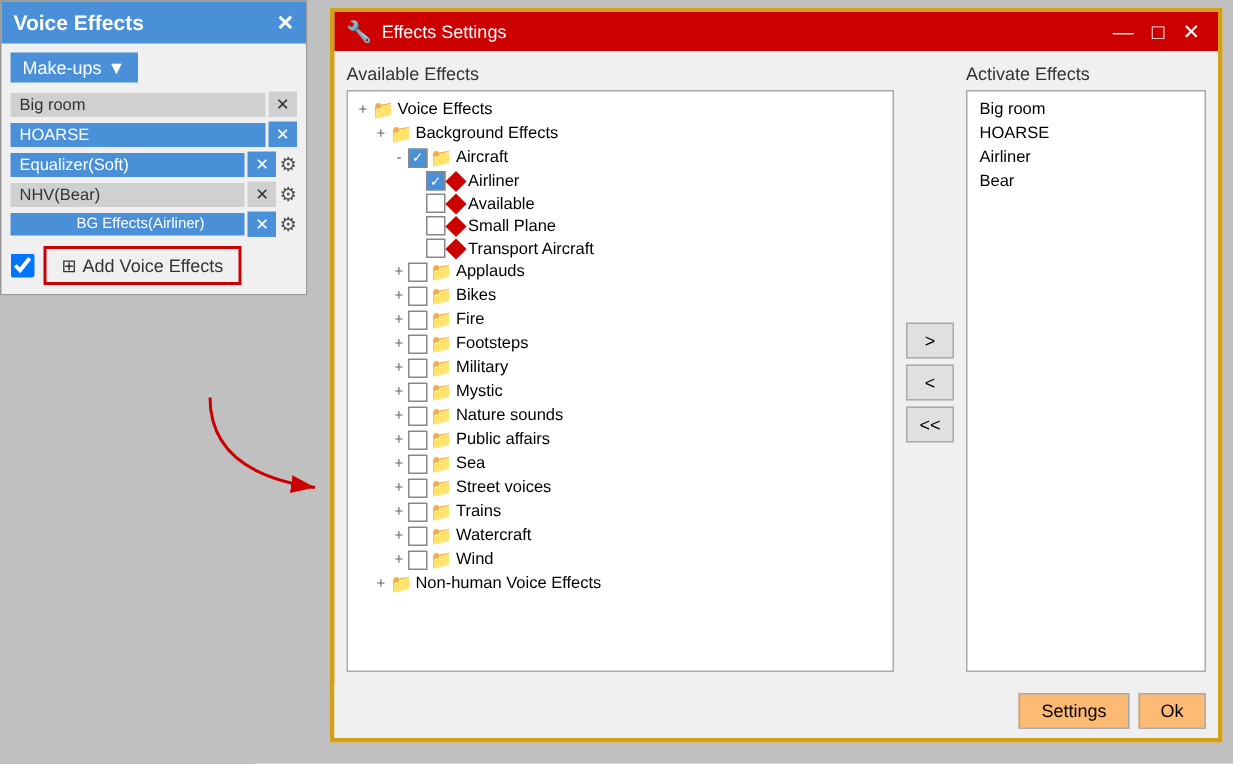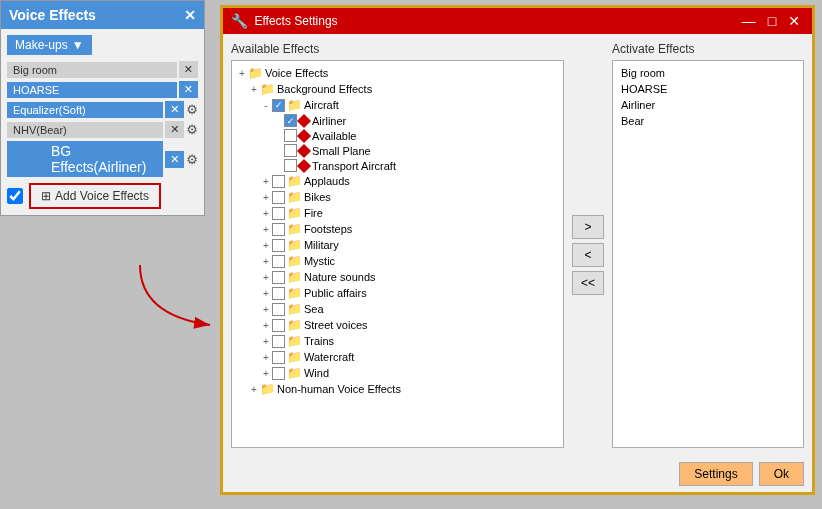--- a/index.html
+++ b/index.html
@@ -235,21 +235,21 @@
       background: #e0e0e0;
       border: 1px solid #aaa;
       padding: 4px 8px;
       cursor: pointer;
       font-size: 12px;
       min-width: 30px;
     }
 
     
     .activate-panel {
-      width: 192px;
+      width: 160px;
       display: flex;
       flex-direction: column;
     }
     .activate-list {
       border: 1px solid #aaa;
       background: white;
       flex: 1;
       padding: 4px;
       font-size: 11px;
     }
@@ -317,21 +317,21 @@
       <button class="effect-gear-btn">⚙</button>
     </div>
 
     <div class="effect-item">
       <span class="effect-label inactive">NHV(Bear)</span>
       <button class="effect-x-btn inactive">✕</button>
       <button class="effect-gear-btn">⚙</button>
     </div>
 
     <div class="effect-item">
-      <span class="effect-label" style="font-size:14px;padding-left:44px;">BG Effects(Airliner)</span>
+      <span class="effect-label" style="font-size:10px;padding-left:44px;">BG Effects(Airliner)</span>
       <button class="effect-x-btn">✕</button>
       <button class="effect-gear-btn">⚙</button>
     </div>
 
     <div class="checkbox-area">
       <input type="checkbox" checked="" style="width: 16px; height: 16px;">
       <button class="add-voice-btn">
         <span>⊞</span>
         <span>Add Voice Effects</span>
       </button>

